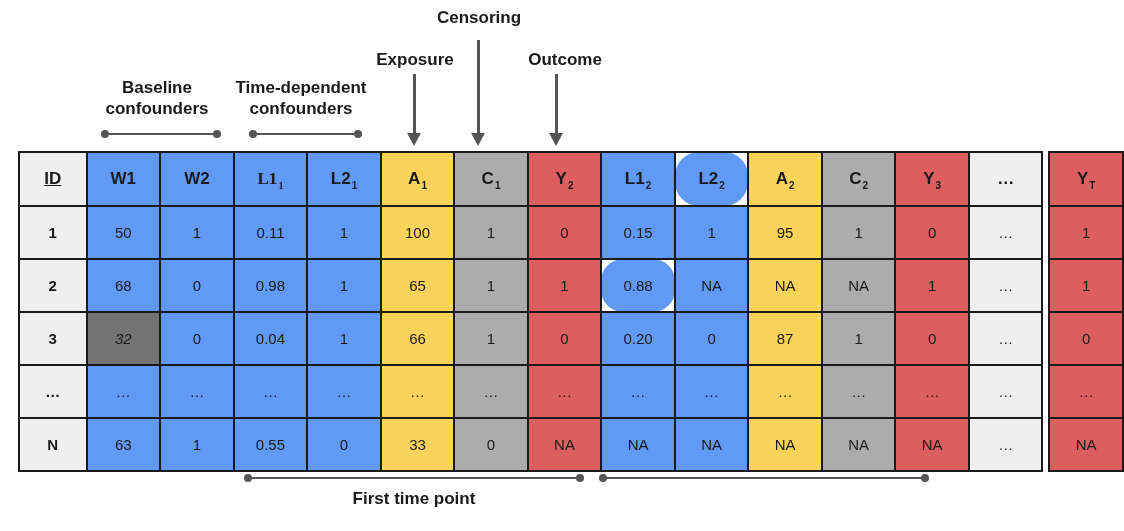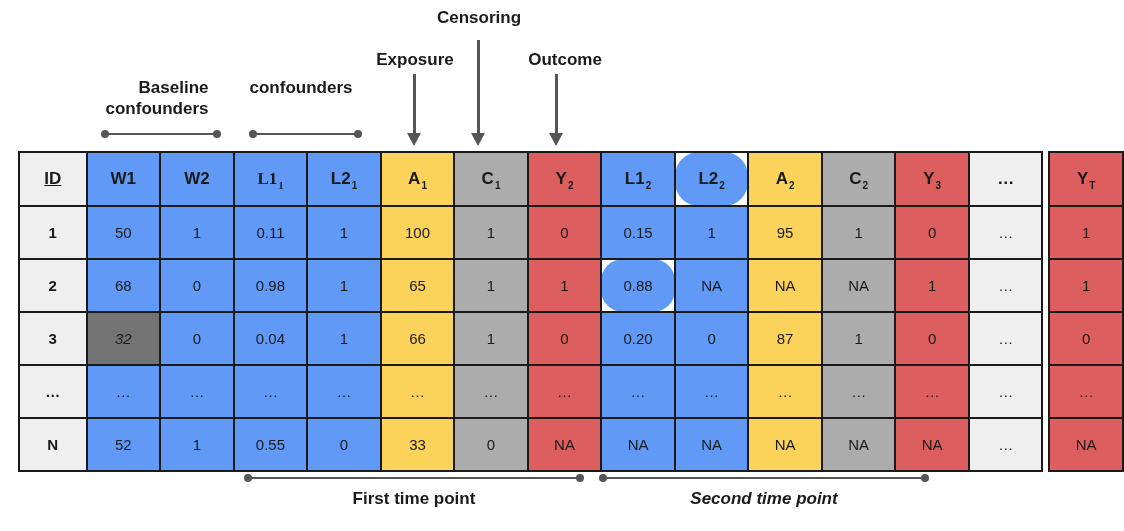--- a/index.html
+++ b/index.html
@@ -15,21 +15,21 @@
 
   
   .ann {
     position: absolute;
     transform: translateX(-50%);
     font-weight: bold;
     font-size: 17px;
     white-space: nowrap;
     color: #1a1a1a;
   }
-  .ann.two-line { text-align: right; line-height: 21px; }
+  .ann.two-line { text-align: center; line-height: 21px; }
   #label-censoring { left: 479px; top: 8px; }
   #label-exposure  { left: 415px; top: 50px; }
   #label-outcome   { left: 557px; top: 50px; margin-left: 8px; }
   #label-baseline  { left: 157px; top: 77px; }
   #label-timedep   { left: 301px; top: 77px; }
   #label-first     { left: 414px; top: 489px; }
   #label-second    { left: 764px; top: 489px; font-style: italic; }
 
   
   .arrow {
@@ -108,20 +108,21 @@
 
   <div class="ann" id="label-censoring">Censoring</div>
   <div class="ann" id="label-exposure">Exposure</div>
   <div class="ann" id="label-outcome">Outcome</div>
 
   <div class="ann two-line" id="label-baseline">
     <div>Baseline</div>
     <div>confounders</div>
   </div>
   <div class="ann two-line" id="label-timedep">
+    <div>Time-dependent</div>
     <div>confounders</div>
   </div>
 
   <div class="arrow" id="arrow-censoring">
     <div class="arrow-line"></div>
     <div class="arrow-head"></div>
   </div>
   <div class="arrow" id="arrow-exposure">
     <div class="arrow-line"></div>
     <div class="arrow-head"></div>
@@ -231,21 +232,21 @@
           <td class="cell" style="background: rgb(97, 154, 246);">…</td>
           <td class="cell" style="background: rgb(251, 211, 91);">…</td>
           <td class="cell" style="background: rgb(172, 172, 172);">…</td>
           <td class="cell" style="background: rgb(221, 94, 94);">…</td>
           <td class="cell" style="background: rgb(239, 239, 239);">…</td>
           <td class="spacer" style="width: 5px;"></td>
           <td class="cell" style="background: rgb(221, 94, 94);">…</td>
         </tr>
         <tr>
           <td class="cell id-cell" style="background: rgb(239, 239, 239);">N</td>
-          <td class="cell" style="background: rgb(97, 154, 246);">52</td>
+          <td class="cell" style="background: rgb(97, 154, 246);">63</td>
           <td class="cell" style="background: rgb(97, 154, 246);">1</td>
           <td class="cell" style="background: rgb(97, 154, 246);">0.55</td>
           <td class="cell" style="background: rgb(97, 154, 246);">0</td>
           <td class="cell" style="background: rgb(251, 211, 91);">33</td>
           <td class="cell" style="background: rgb(172, 172, 172);">0</td>
           <td class="cell" style="background: rgb(221, 94, 94);">NA</td>
           <td class="cell" style="background: rgb(97, 154, 246);">NA</td>
           <td class="cell" style="background: rgb(97, 154, 246);">NA</td>
           <td class="cell" style="background: rgb(251, 211, 91);">NA</td>
           <td class="cell" style="background: rgb(172, 172, 172);">NA</td>
@@ -262,15 +263,14 @@
     <div class="bracket-line"></div>
     <span class="dot"></span>
   </div>
   <div class="bracket" id="bracket-second">
     <span class="dot"></span>
     <div class="bracket-line"></div>
     <span class="dot"></span>
   </div>
 
   <div class="ann" id="label-first">First time point</div>
-  <div class="ann" id="label-second">Second time point</div>
 
 </div>
 
 </body></html>

